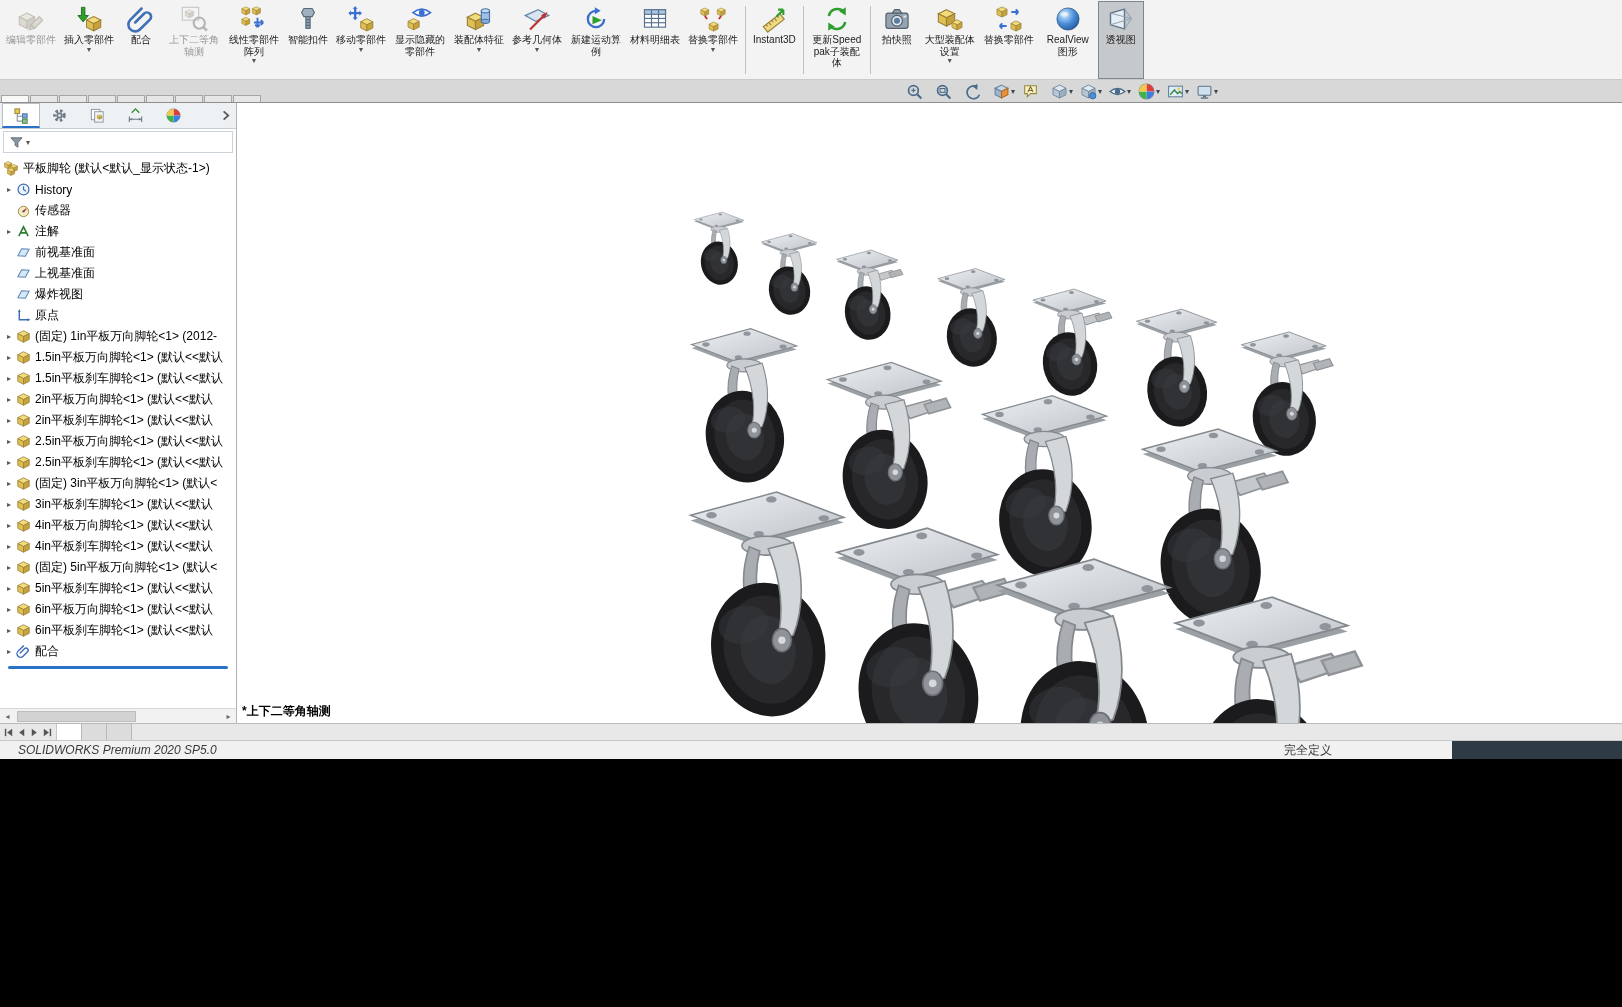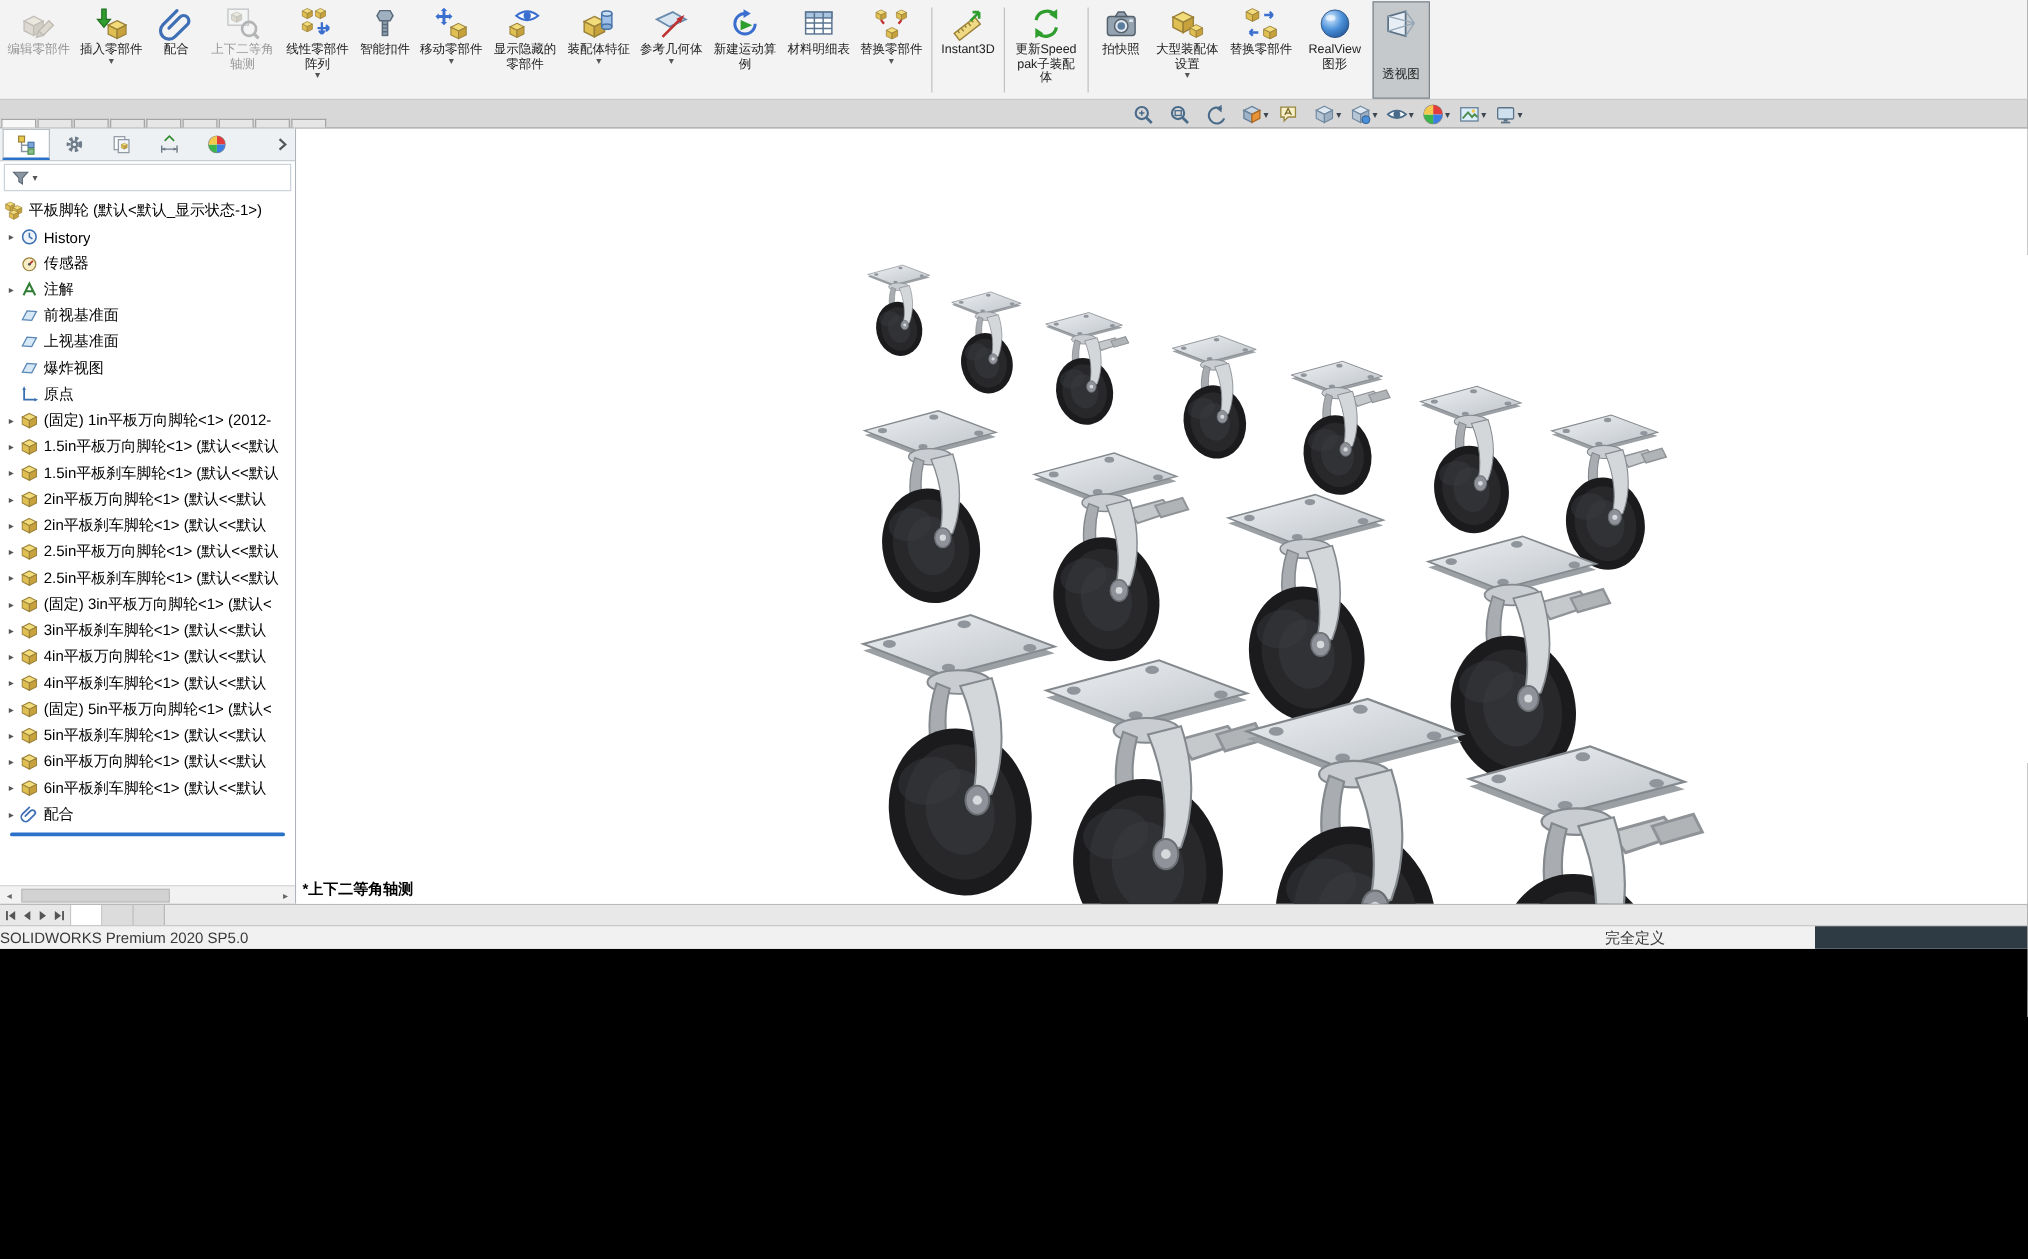--- a/index.html
+++ b/index.html
@@ -5,21 +5,21 @@
   * { margin:0; padding:0; box-sizing:border-box; }
   html,body { width:1622px; height:1007px; overflow:hidden; }
   body { font-family:"Liberation Sans","DejaVu Sans",sans-serif; background:#000; }
   #app { width:1622px; height:792px; display:flex; flex-direction:column; background:#fff; }
   .defs { position:absolute; width:0; height:0; }
 
   
   .cmdbar { height:80px; background:#f3f3f3; border-bottom:1px solid #c9c9c9; display:flex; align-items:stretch; padding:1px 2px 0 2px; }
   .tb-btn { display:flex; flex-direction:column; align-items:center; padding:3px 3px 0 3px; min-width:46px; max-width:60px; cursor:pointer; border:1px solid transparent; }
   .tb-btn.disabled { opacity:.45; filter:grayscale(.8); }
-  .tb-btn.active { background:#c5c9cc; border:1px solid #7d878f;gap:20px; }
+  .tb-btn.active { background:#c5c9cc; border:1px solid #7d878f; }
   .tb-icon { width:28px; height:28px; flex:none; }
   .tb-label { font-size:10px; line-height:1.15; text-align:center; color:#222; margin-top:1px; word-break:break-all; }
   .tb-caret { font-size:7px; color:#555; line-height:1.2; }
   .tb-sep { width:1px; background:#c2c2c2; margin:5px 3px; }
 
   
   .tabrow { height:23px; background:#d8d8d8; border-bottom:1px solid #8f8f8f; display:flex; align-items:flex-end; }
   .cm-tabs { display:flex; align-items:flex-end; height:100%; padding-left:1px; }
   .cm-tab { padding:3px 13px 3px 13px; font-size:12px; background:#e6e6e6; border:1px solid #a5a5a5; border-bottom:none; margin-right:1px; color:#222; white-space:nowrap; cursor:pointer; }
   .cm-tab.active { background:#f8f8f8; color:#1a5dab; font-weight:bold; }
@@ -59,21 +59,21 @@
 
   
   .sheetbar { height:17px; background:#e8e8e8; border-top:1px solid #b9b9b9; display:flex; align-items:stretch; font-size:11px; }
   .sheet-nav { display:flex; align-items:center; padding:0 3px; gap:2px; border-right:1px solid #c6c6c6; }
   .sheet-nav svg { width:11px; height:11px; cursor:pointer; }
   .sheet-tab { padding:0 12px; display:flex; align-items:center; background:#dcdcdc; color:#333; border-right:1px solid #b9b9b9; cursor:pointer; white-space:nowrap; }
   .sheet-tab.active { background:#ffffff; font-weight:bold; }
 
   
   .statusbar { height:19px; background:#f1f1f1; border-top:1px solid #c9c9c9; position:relative; display:flex; align-items:center; font-size:12px; color:#3a3a3a; }
-  .status-left { padding-left:0; }
+  .status-left { padding-left:18px;font-style:italic; }
   .status-right { position:absolute; right:290px;text-align:right; }
   .status-dark { position:absolute; right:0; top:0; bottom:0; width:170px; background:#2e3a44; }
   .bottom-black { height:33px; background:#000; }
 </style>
 </head>
 <body>
 
 <svg class="defs" aria-hidden="true">
 <defs>
   <linearGradient id="gradPlate" x1="0" y1="0" x2="1" y2="1">

